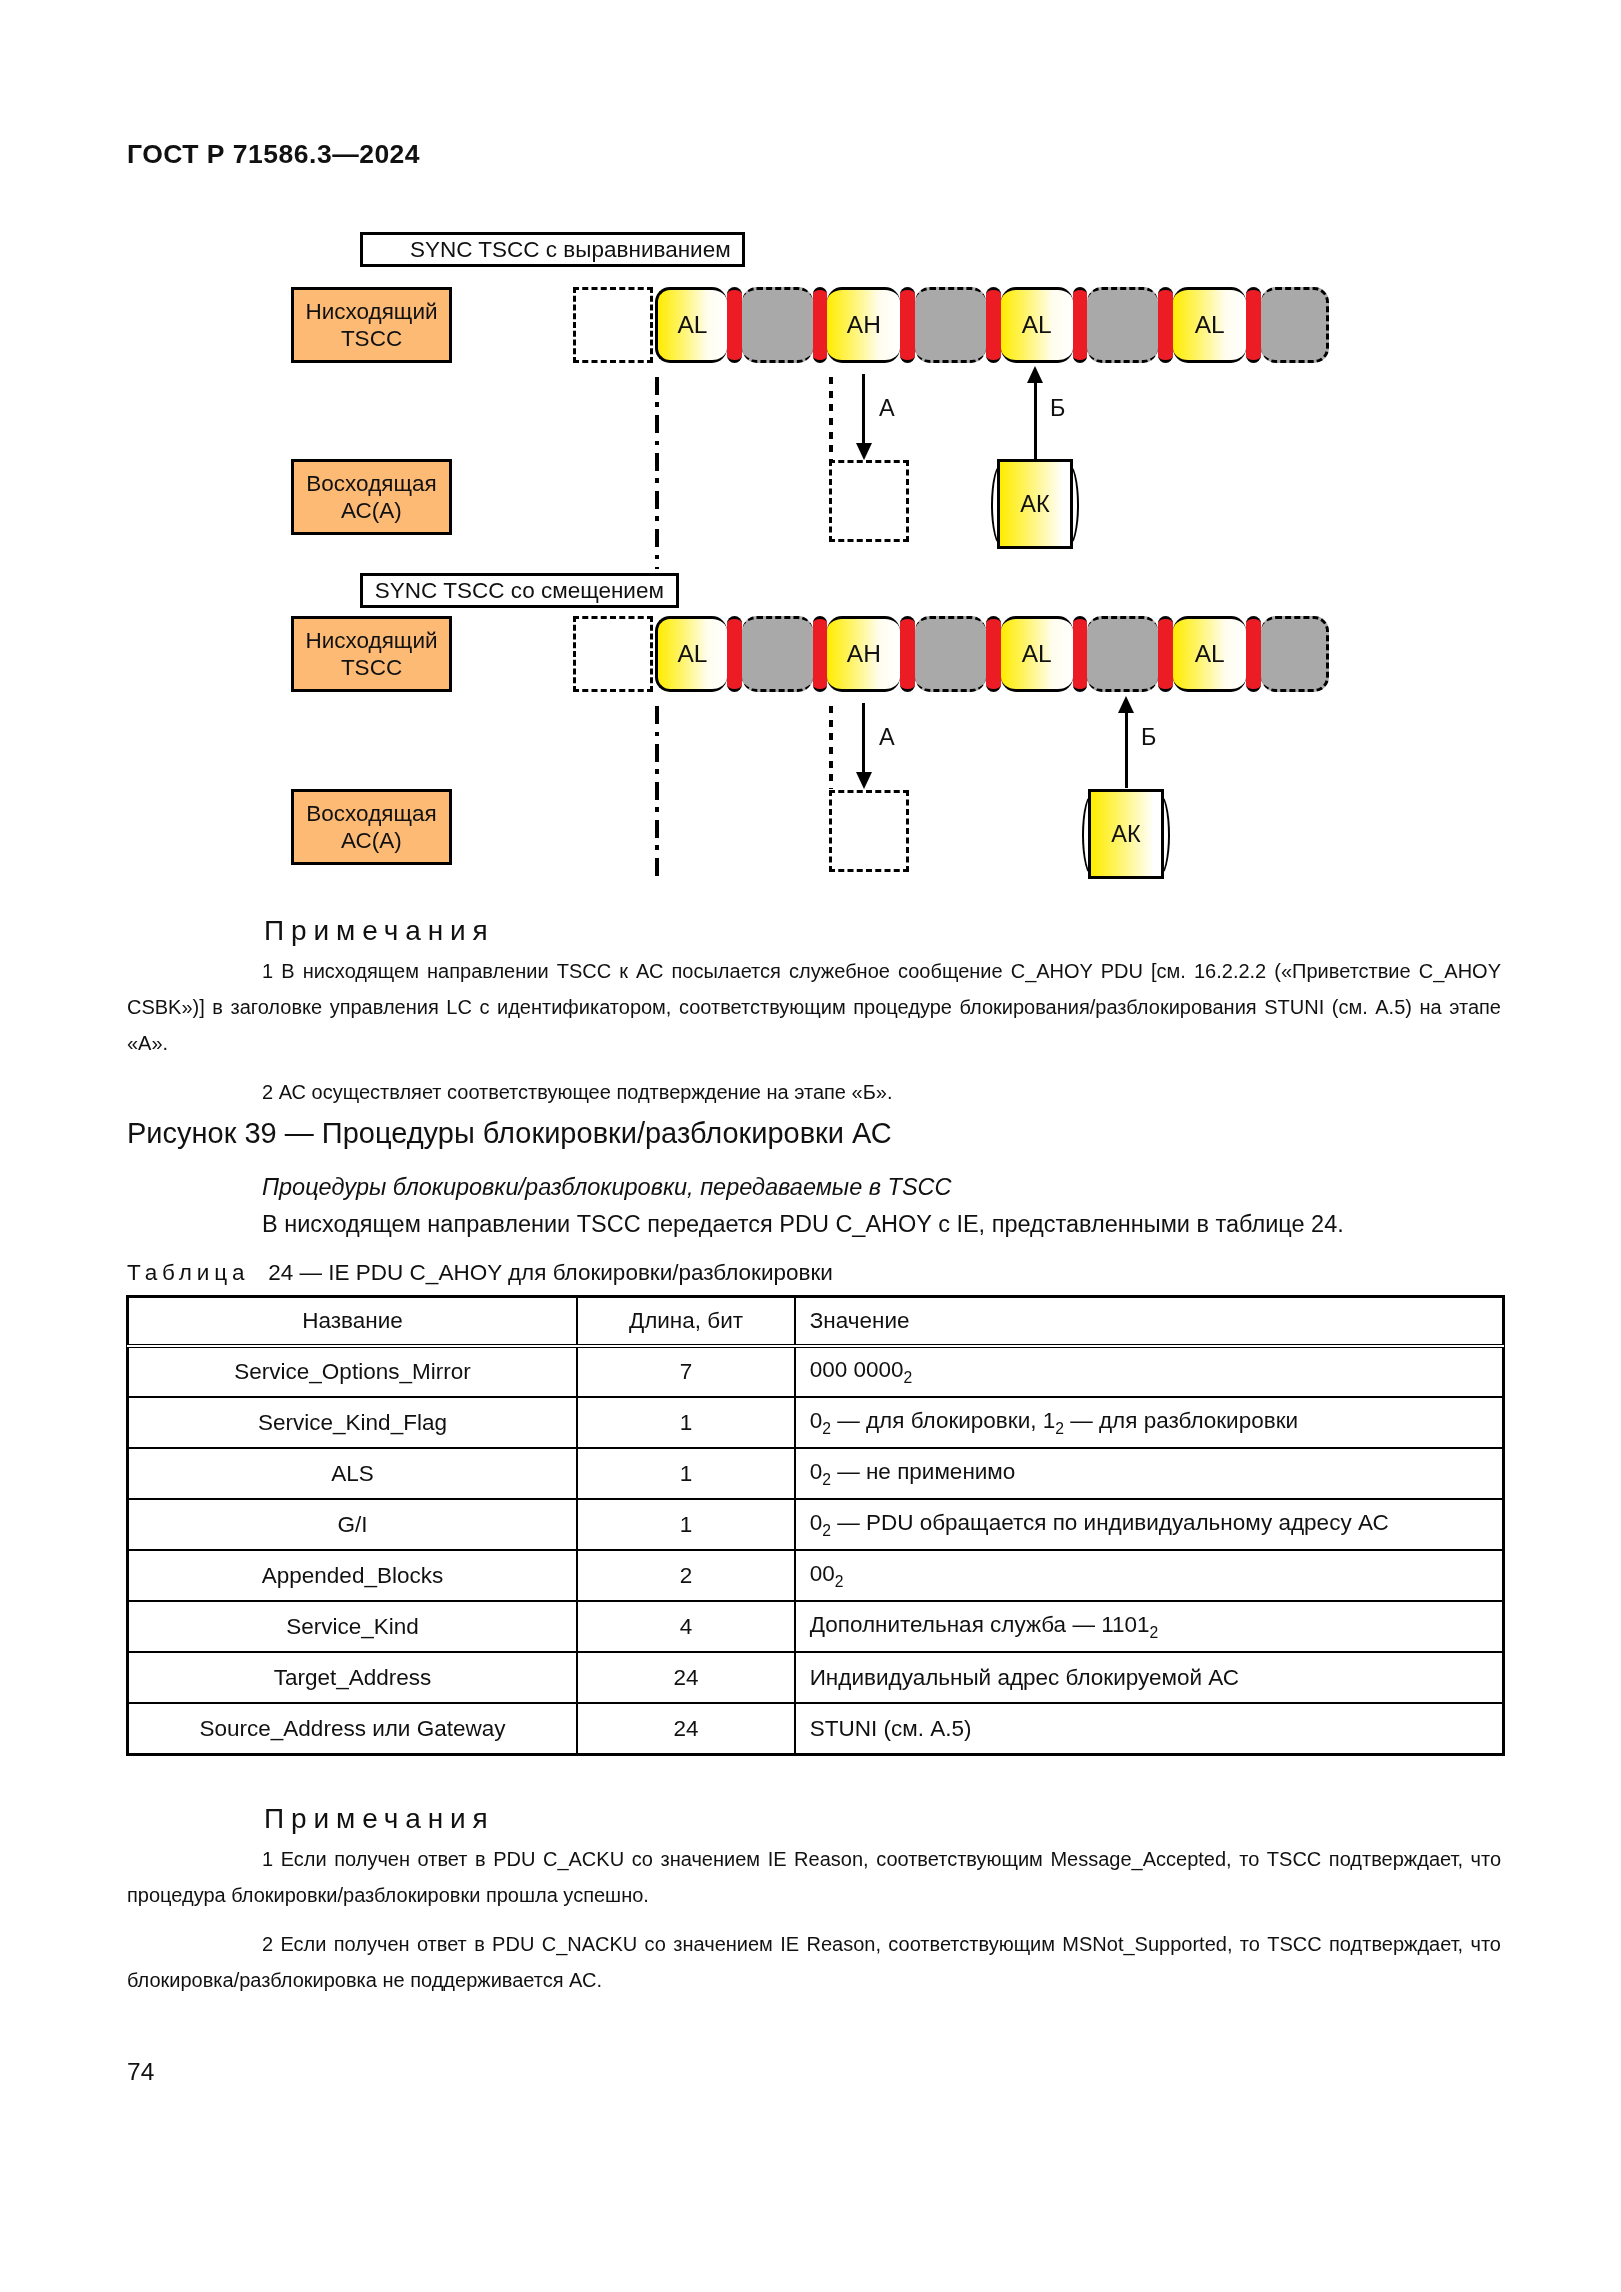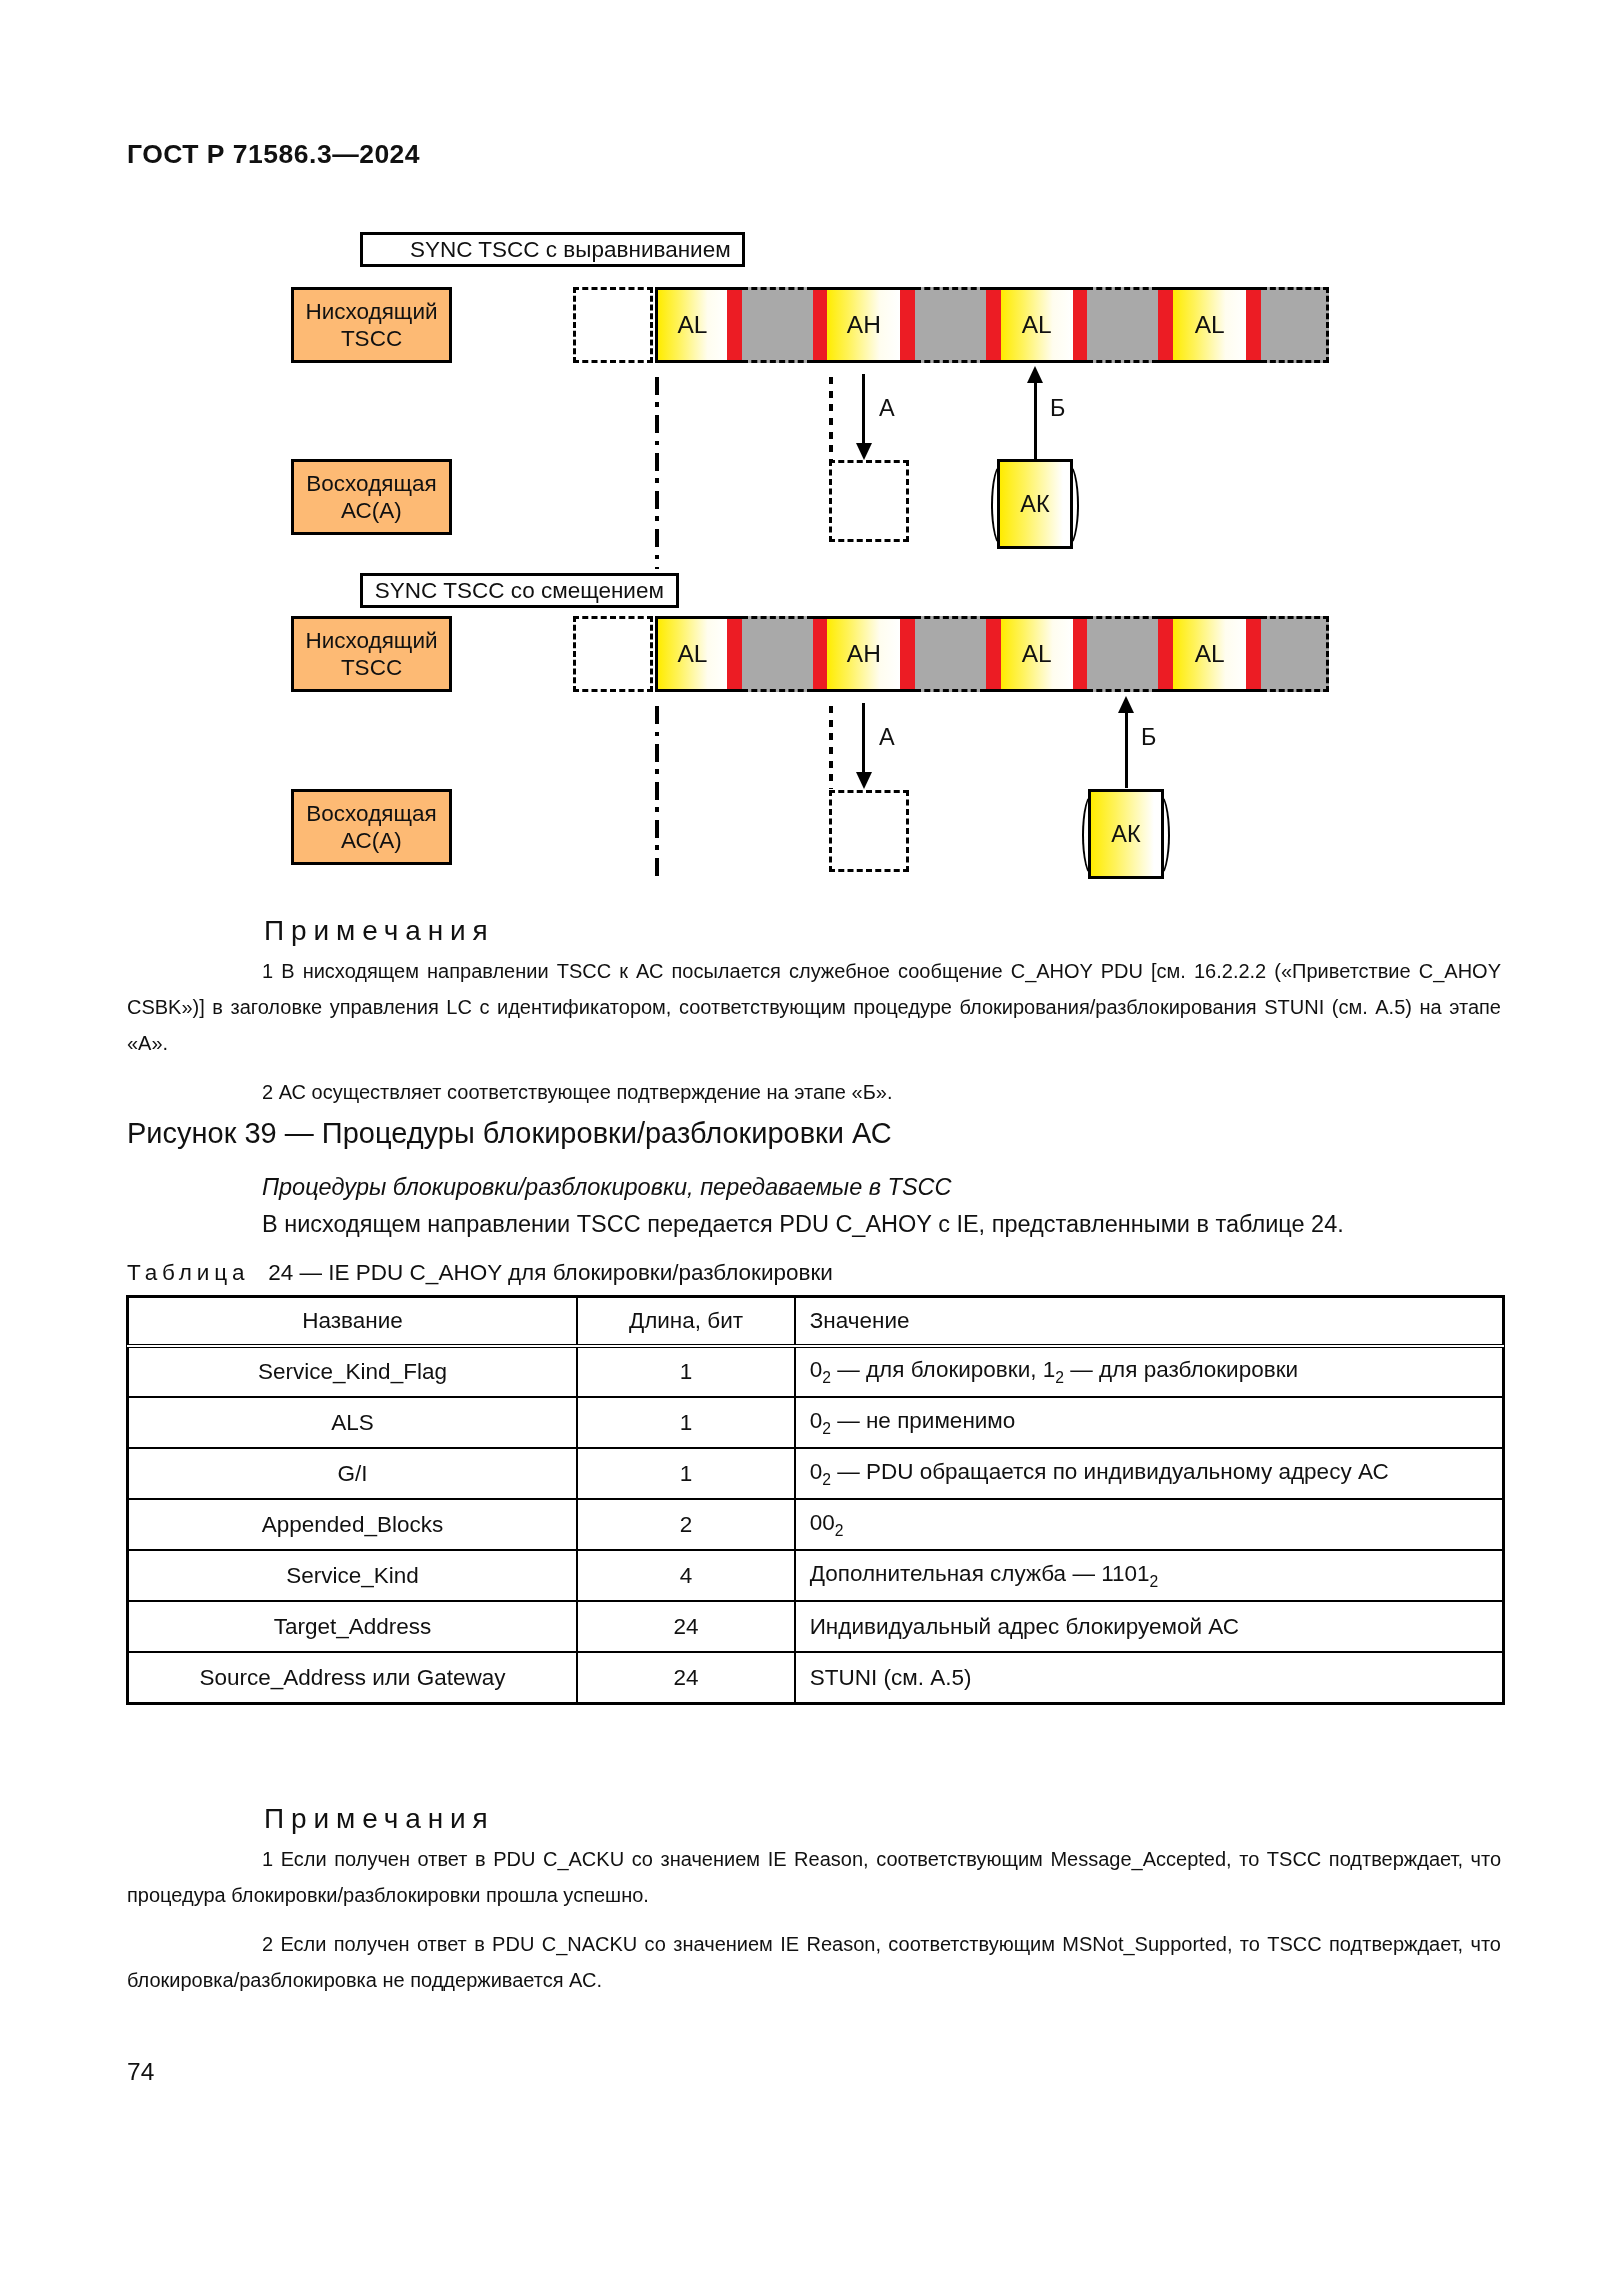--- a/index.html
+++ b/index.html
@@ -19,21 +19,21 @@
   }
   .labelbox{
     position:absolute;border:3.9px solid #000;background:#fdba74;width:161px;height:76px;
     display:flex;flex-direction:column;align-items:center;justify-content:center;
     font-size:22.5px;line-height:27.4px;text-align:center;box-sizing:border-box;
   }
   .dash-empty{
     position:absolute;border:3.9px dashed #000;background:#fff;width:80px;height:76px;box-sizing:border-box;
   }
   .strip{position:absolute;width:670px;height:76px;display:flex;}
-  .seg{height:100%;box-sizing:border-box;flex:none;display:flex;align-items:center;justify-content:center;}
+  .seg{height:100%;box-sizing:border-box;flex:none;display:flex;align-items:center;justify-content:center;border-radius:15px;}
   .seg-slot{
     background:linear-gradient(90deg,#ffec00 0%,#fff35c 30%,#fffdef 72%,#ffffff 100%);
     border-top:3.9px solid #000;border-bottom:3.9px solid #000;font-size:24.5px;color:#111;
   }
   .seg-first{border-left:3.9px solid #000;}
   .seg-stripe{background:#ec1c24;border-top:3.9px solid #000;border-bottom:3.9px solid #000;}
   .seg-gray{background:#a9a9a9;border-top:3.9px dashed #000;border-bottom:3.9px dashed #000;}
   .seg-gray-end{background:#a9a9a9;border-top:3.9px dashed #000;border-bottom:3.9px dashed #000;border-right:3.9px dashed #000;}
   .dashdot{
     position:absolute;width:3.9px;height:192px;
@@ -204,20 +204,25 @@
 <table class="abs ie-table">
   <thead>
     <tr>
       <th class="c1">Название</th>
       <th class="c2">Длина, бит</th>
       <th class="c3">Значение</th>
     </tr>
   </thead>
   <tbody id="ie-table-body">
       <tr>
+        <td class="c1">Service_Options_Mirror</td>
+        <td class="c2">7</td>
+        <td class="c3">000 0000<sub class="b2">2</sub></td>
+      </tr>
+      <tr>
         <td class="c1">Service_Kind_Flag</td>
         <td class="c2">1</td>
         <td class="c3">0<sub class="b2">2</sub> — для блокировки, 1<sub class="b2">2</sub> — для разблокировки</td>
       </tr>
       <tr>
         <td class="c1">ALS</td>
         <td class="c2">1</td>
         <td class="c3">0<sub class="b2">2</sub> — не применимо</td>
       </tr>
       <tr>

